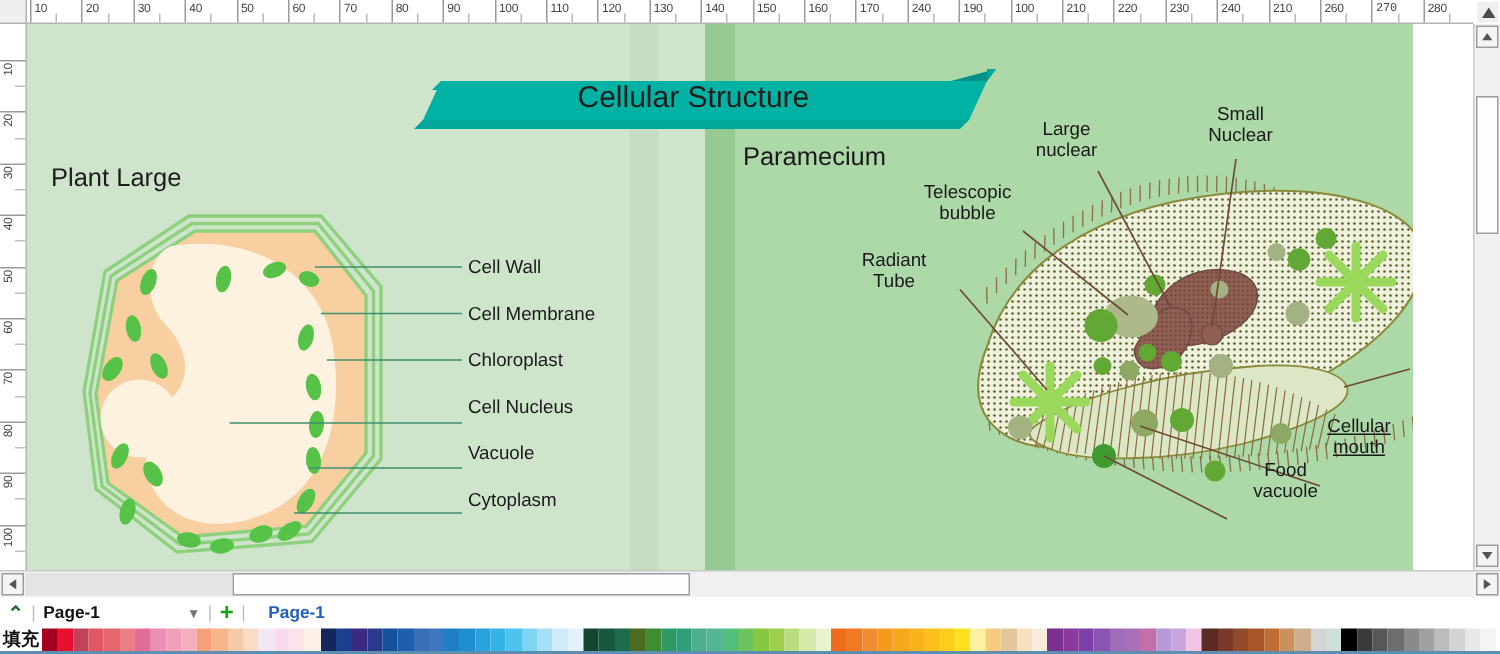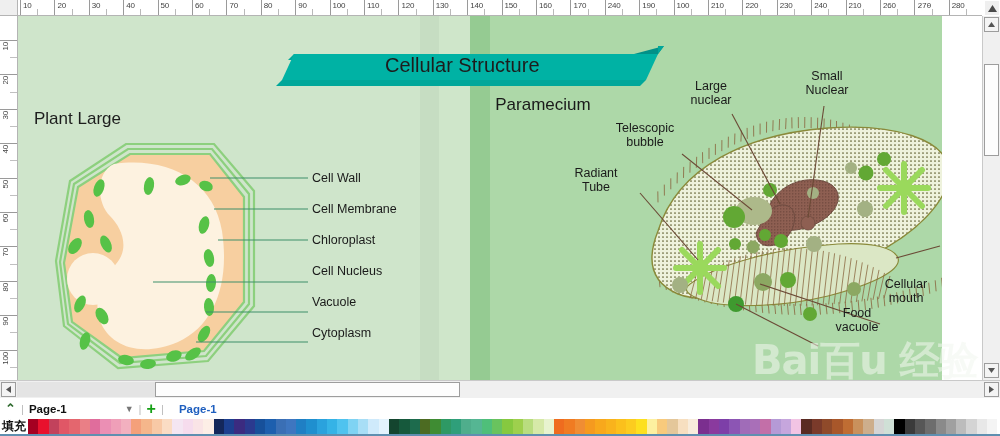--- a/index.html
+++ b/index.html
@@ -509,35 +509,31 @@
     </div>
     <div class="lbl2" style="left:656px;top:63px;width:74px;">
       <div>Large</div>
       <div>nuclear</div>
     </div>
     <div class="lbl2" style="left:772px;top:53px;width:74px;">
       <div>Small</div>
       <div>Nuclear</div>
     </div>
     <div class="lbl" style="left:918px;top:232px;margin-left:48px;">Cilia</div>
-    <div class="lbl2" style="left:852px;top:261px;width:72px;">
+    <div class="lbl2" style="left:852px;top:261px;width:72px;text-decoration:underline;">
       <div>Cellular</div>
       <div>mouth</div>
     </div>
     <div class="lbl2" style="left:806px;top:290px;width:66px;">
       <div>Food</div>
       <div>vacuole</div>
     </div>
 
   </div>
 
-  <div class="wm">
-    <div class="wm-main">Bai百u 经验</div>
-    <div class="wm-sub">jingyan.baidu.com</div>
-  </div>
 
   <div class="vscroll">
     <div class="btn" style="top:1px;">
       <svg width="7" height="5" viewBox="0 0 7 5">
           <polygon points="3.5,0 7,5 0,5" fill="#555"></polygon>
         </svg>
     </div>
     <div class="thumb"></div>
     <div class="btn" style="top:347px;">
       <svg width="7" height="5" viewBox="0 0 7 5">

